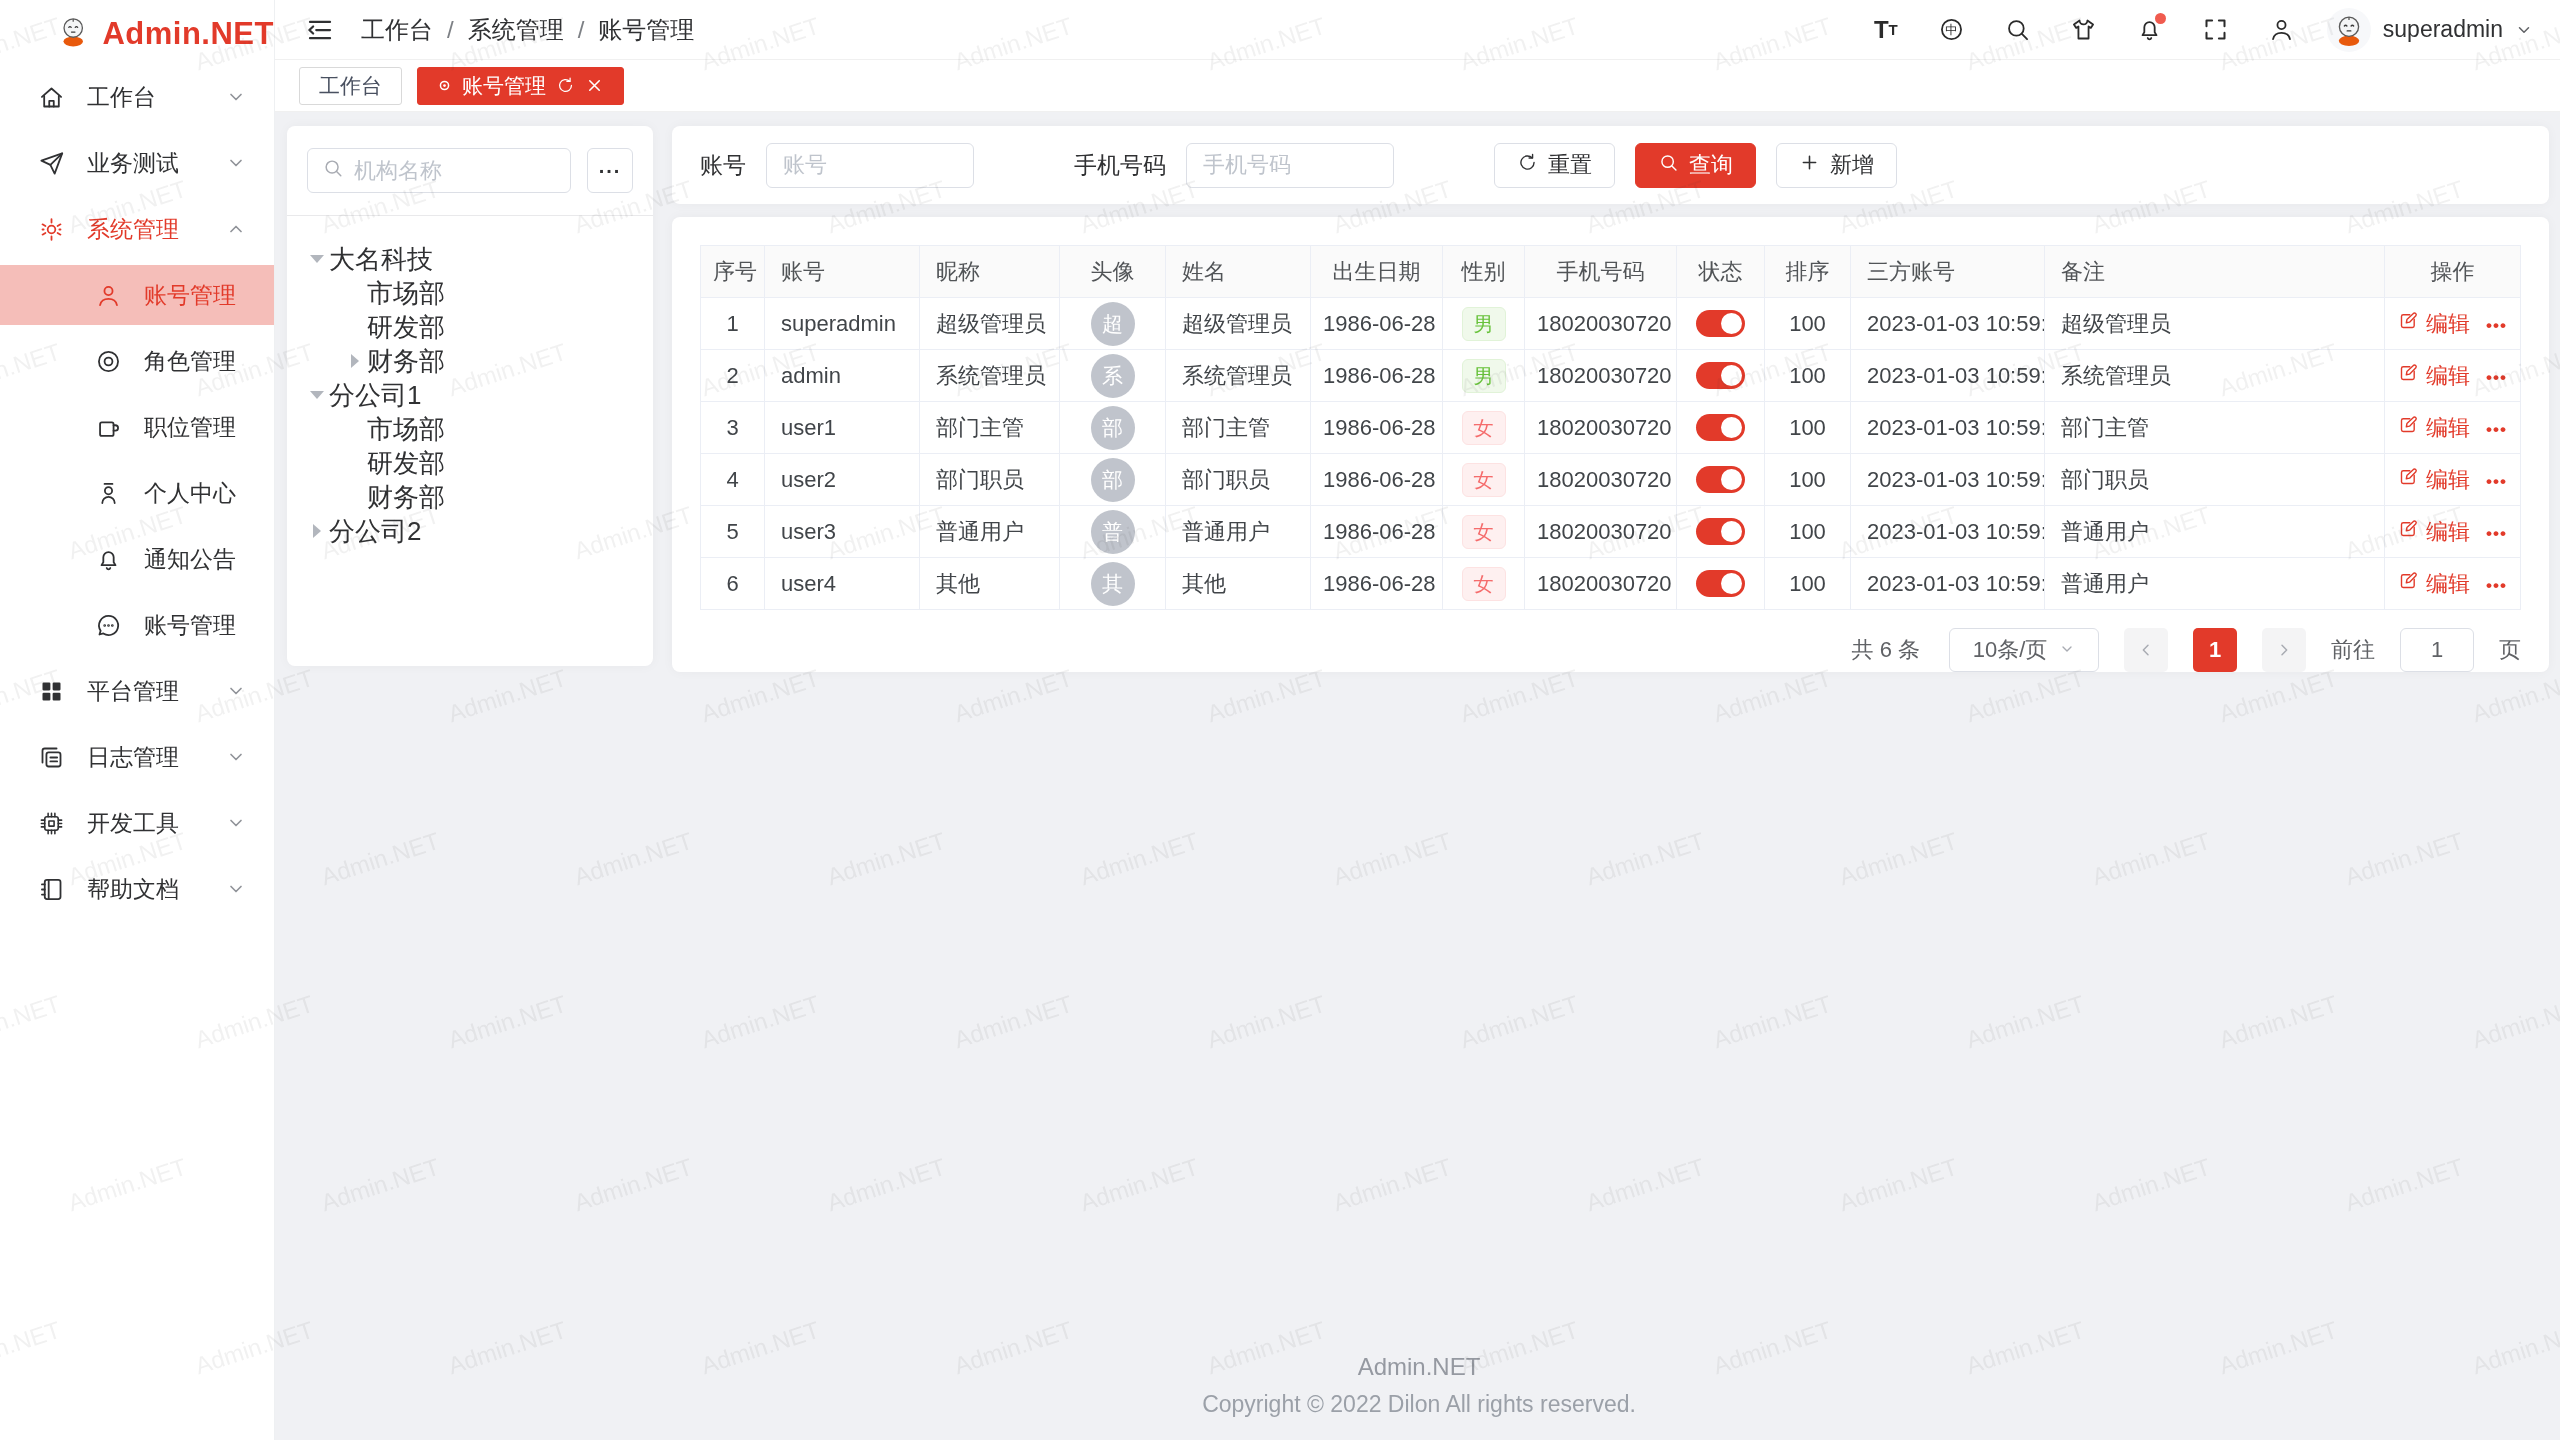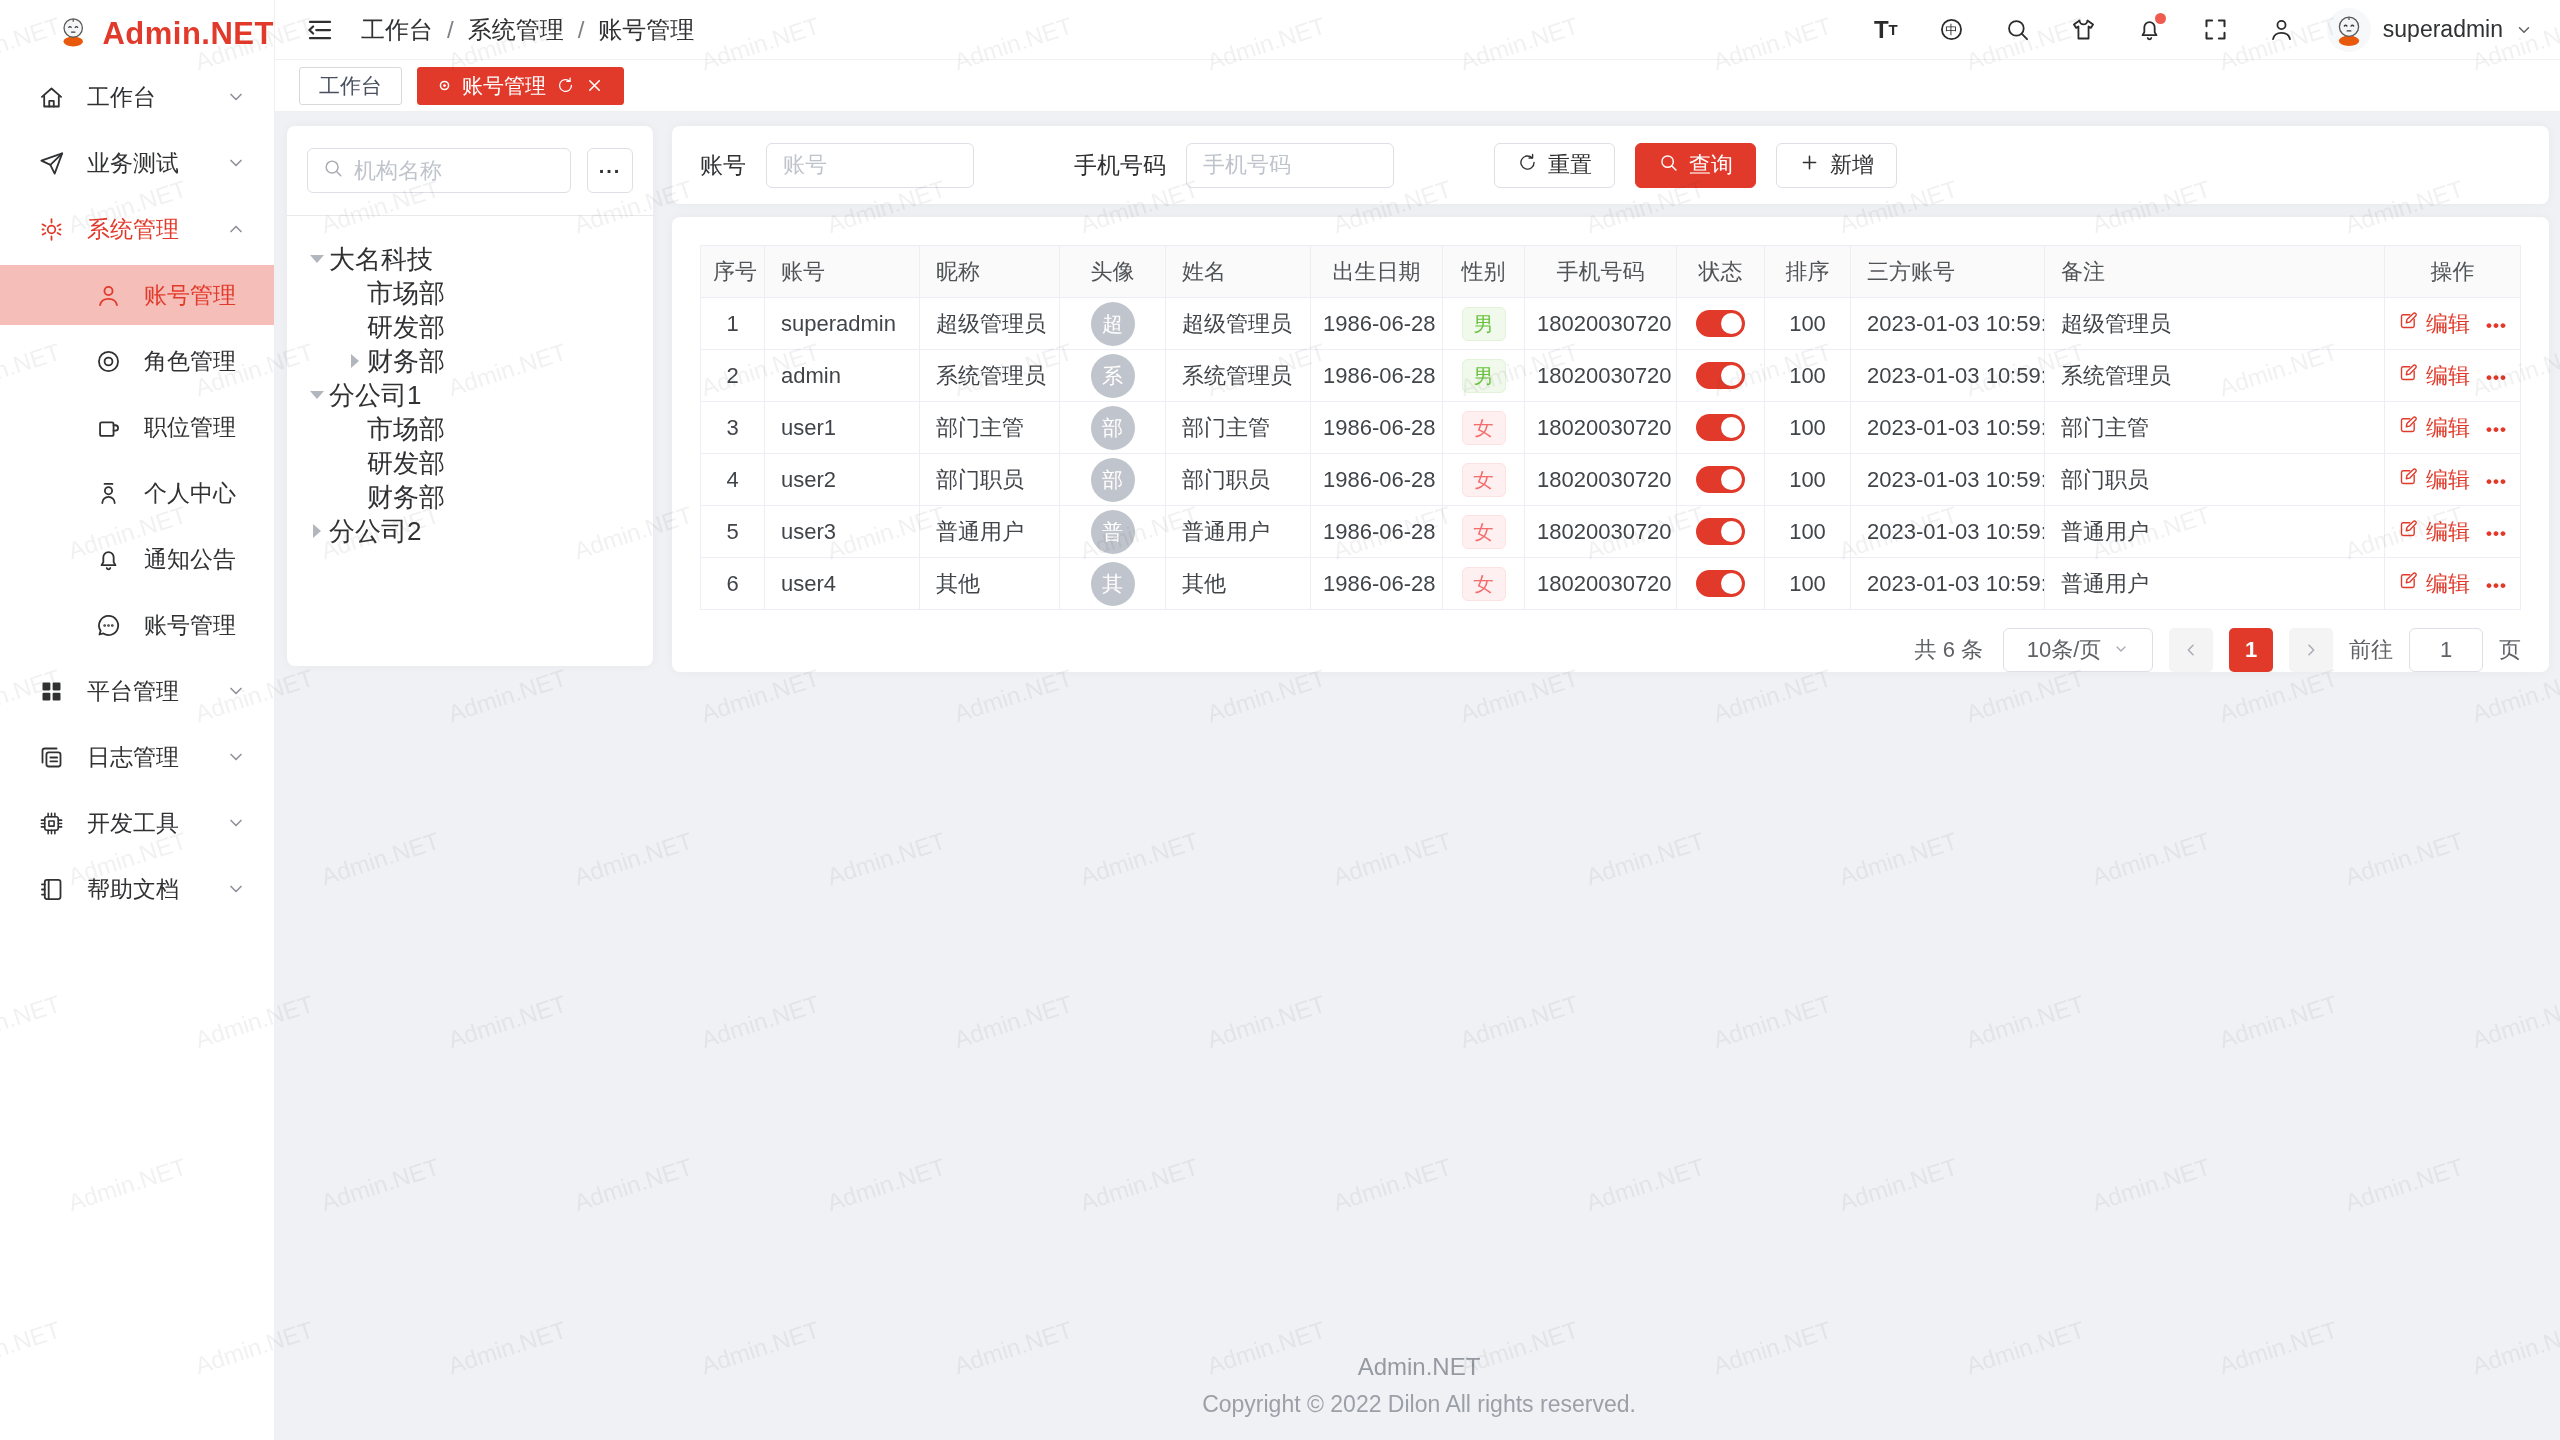--- a/index.html
+++ b/index.html
@@ -97,21 +97,21 @@
   .tag { display:inline-block; min-width:44px; padding:6px 10px; border-radius:6px; font-size:20px; line-height:1; }
   .tag.male { color:#67c23a; background:#f0f9eb; border:1px solid #e1f3d8; }
   .tag.female { color:#f56c6c; background:#fef0f0; border:1px solid #fde2e2; }
   .switch { display:inline-block; width:49px; height:27px; border-radius:14px; background:#e23a2a; position:relative; vertical-align:middle; cursor:pointer; }
   .switch::after { content:""; position:absolute; right:3px; top:3px; width:21px; height:21px; border-radius:50%; background:#fff; }
   .op-cell { color:#e23a2a; }
   .op-edit { display:inline-flex; align-items:center; gap:7px; cursor:pointer; }
   .op-edit svg { width:21px; height:21px; }
   .op-more { margin-left:16px; cursor:pointer; letter-spacing:1px; font-weight:bold; font-size:17px; }
 
-  .pagination { display:flex; align-items:center; justify-content:flex-end; gap:16px; margin-top:18px; font-size:22px; color:#606266; }
+  .pagination { display:flex; align-items:center; justify-content:flex-end; gap:25px; margin-top:18px; font-size:22px; color:#606266; }
   .pg-total { margin-right:4px; }
   .pg-size { width:150px; height:44px; border:1px solid #dcdfe6; border-radius:6px; display:flex; align-items:center; justify-content:center; gap:12px; cursor:pointer; color:#606266; }
   .pg-size svg { width:16px; height:16px; color:#a8abb2; }
   .pg-btn { width:44px; height:44px; border-radius:5px; background:#f4f4f5; color:#a8abb2; display:flex; align-items:center; justify-content:center; cursor:pointer; }
   .pg-btn svg { width:16px; height:16px; }
   .pg-page { width:44px; height:44px; border-radius:5px; background:#e23a2a; color:#fff; display:flex; align-items:center; justify-content:center; font-weight:bold; cursor:pointer; }
   .pg-goto-input { width:74px; height:44px; border:1px solid #dcdfe6; border-radius:6px; text-align:center; font-size:22px; font-family:inherit; color:#606266; outline:none; }
 
   .page-footer { position:absolute; left:0; right:0; bottom:22px; text-align:center; color:#9599a1; }
   .page-footer .ft-title { font-size:24px; margin-bottom:10px; }

